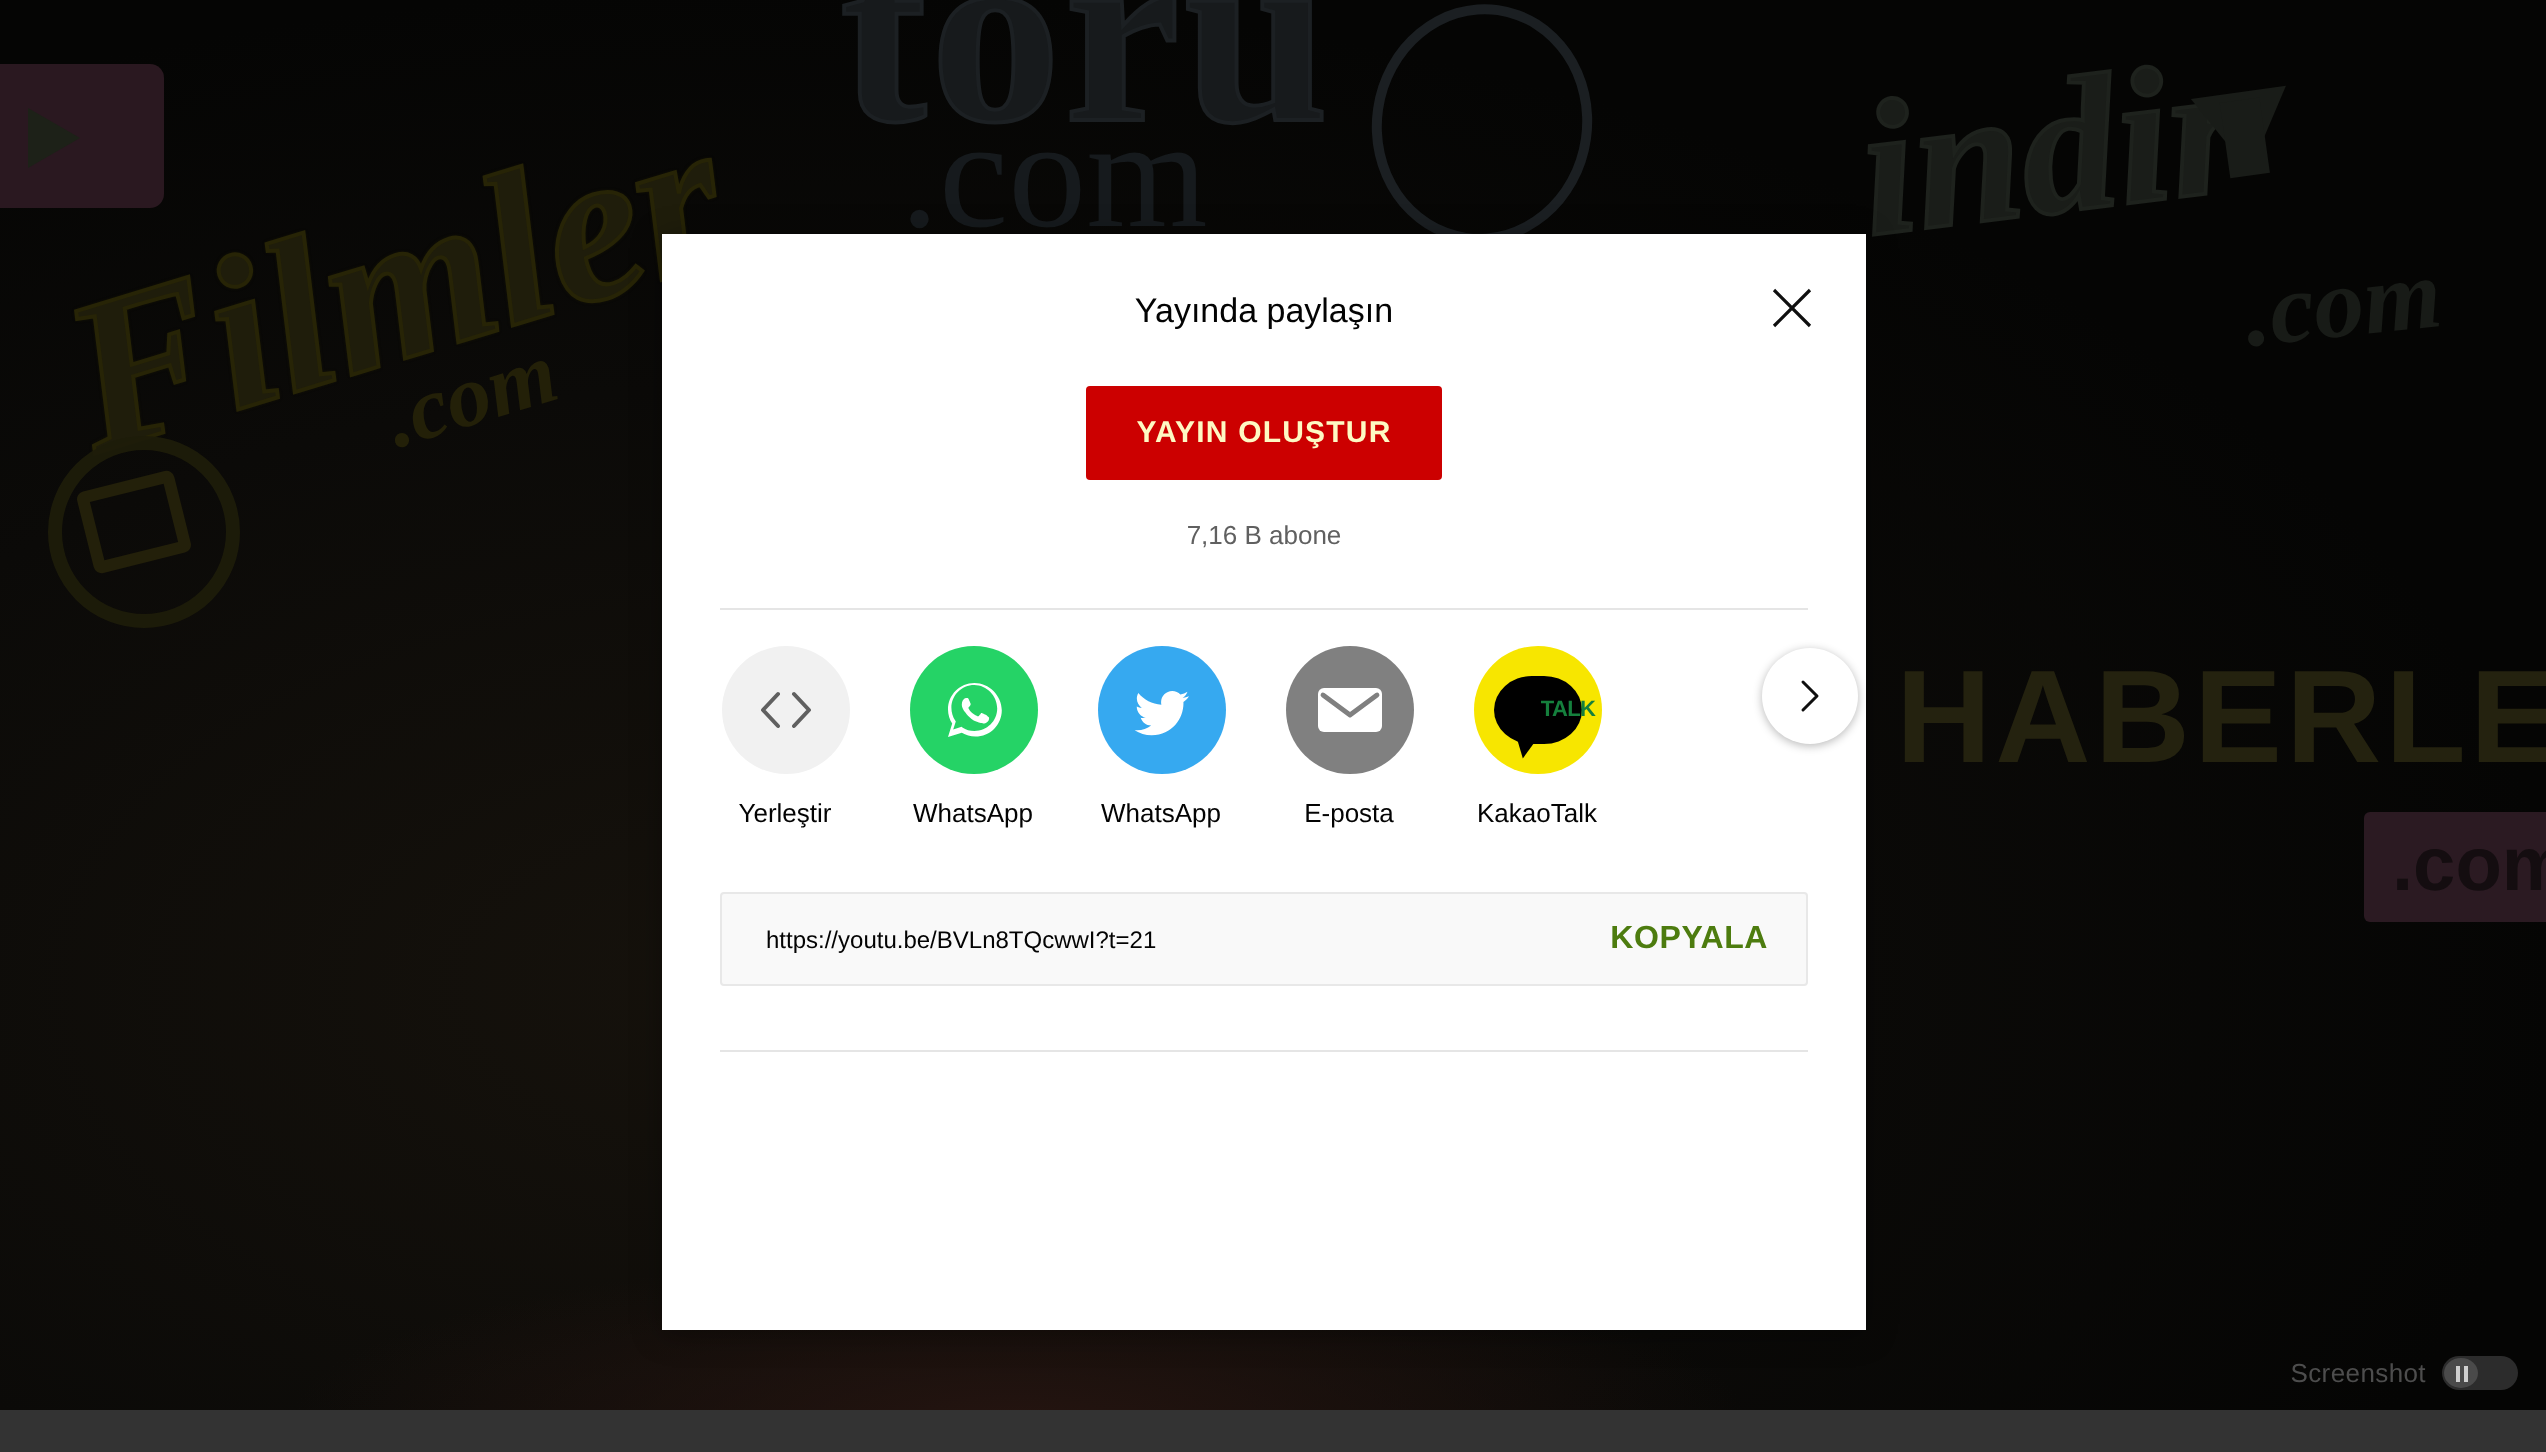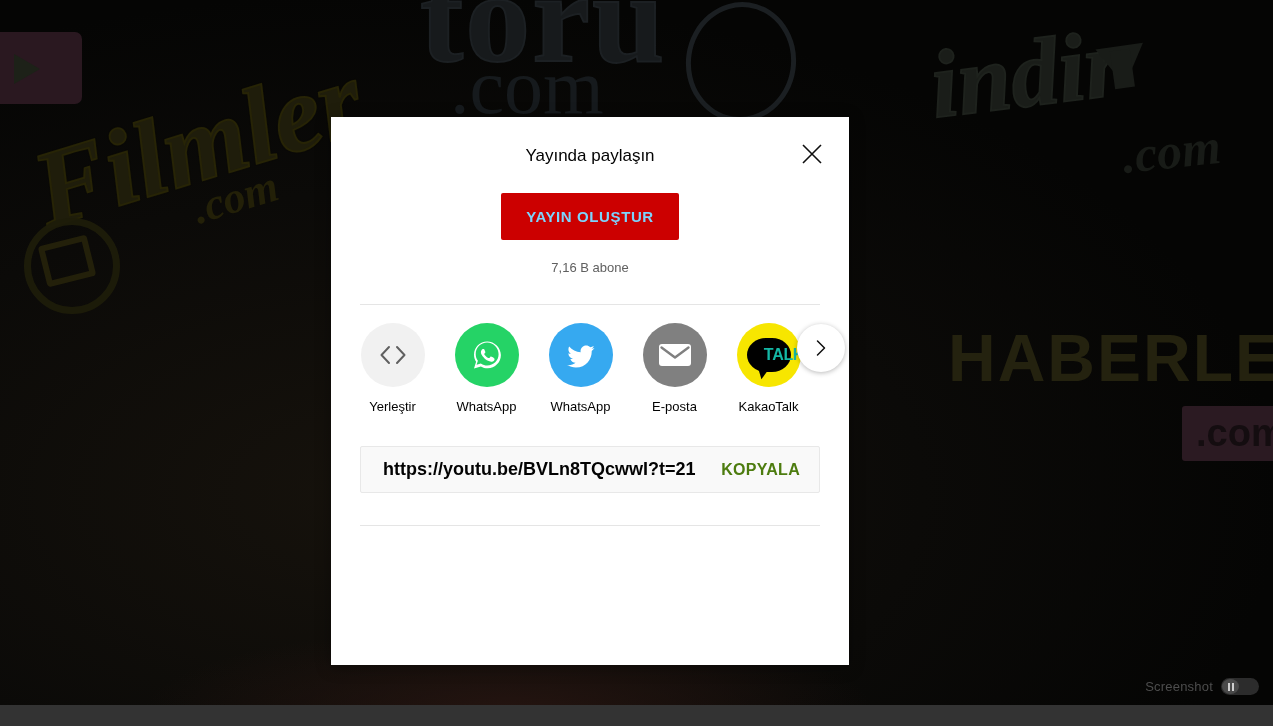--- a/index.html
+++ b/index.html
@@ -221,21 +221,21 @@
     left: 0; bottom: 0;
     width: 1273px;
     height: 21px;
     background: #333333;
   }
 
   
   .dialog {
     position: absolute;
     left: 331px; top: 117px;
-    width: 518px;
+    width: 602px;
     height: 548px;
     background: #ffffff;
     box-shadow: 0 2px 14px rgba(0,0,0,.35);
     display: flex;
     flex-direction: column;
   }
 
   .dialog-header {
     position: relative;
     height: 78px;
@@ -259,21 +259,21 @@
   }
   .close-btn svg { display: block; }
 
   .live-btn-wrap {
     display: flex;
     justify-content: center;
     margin-top: -2px;
   }
   .live-btn {
     background: #cc0000;
-    color: #7dd3fc;
+    color: #fef9c3;
     border: none;
     height: 47px;
     padding: 0 25px;
     font-size: 15px;
     font-weight: 700;
     letter-spacing: .6px;
     border-radius: 2px;
     cursor: pointer;
     font-family: "Liberation Sans", sans-serif;
   }
@@ -338,22 +338,22 @@
   .kakao-bubble {
     position: relative;
     width: 44px; height: 34px;
     background: #000000;
     border-radius: 50% / 58%;
     display: flex;
     align-items: center;
     justify-content: center;
   }
   .kakao-bubble span {
-    color: #14b8a6;
-    font-size: 16px;
+    color: #15803d;
+    font-size: 11px;
     font-weight: 700;
     letter-spacing: -.3px;
     margin-left: 31px;
   }
   .kakao-bubble::after {
     content: "";
     position: absolute;
     left: 9px; bottom: -7px;
     width: 0; height: 0;
     border-left: 7px solid transparent;
@@ -381,25 +381,24 @@
     height: 47px;
     background: #f9f9f9;
     border: 1px solid #e8e8e8;
     border-radius: 2px;
     display: flex;
     align-items: center;
     justify-content: space-between;
     padding: 0 19px 0 22px;
   }
   .url-text {
-    font-size: 18px;
+    font-size: 12px;
     color: #030303;
     overflow: hidden;
     white-space: nowrap;
-    font-weight: bold;
   }
   .copy-btn {
     font-size: 16px;
     font-weight: 700;
     color: #4d7c0f;
     letter-spacing: .3px;
     cursor: pointer;
     background: none;
     border: none;
     font-family: "Liberation Sans", sans-serif;

